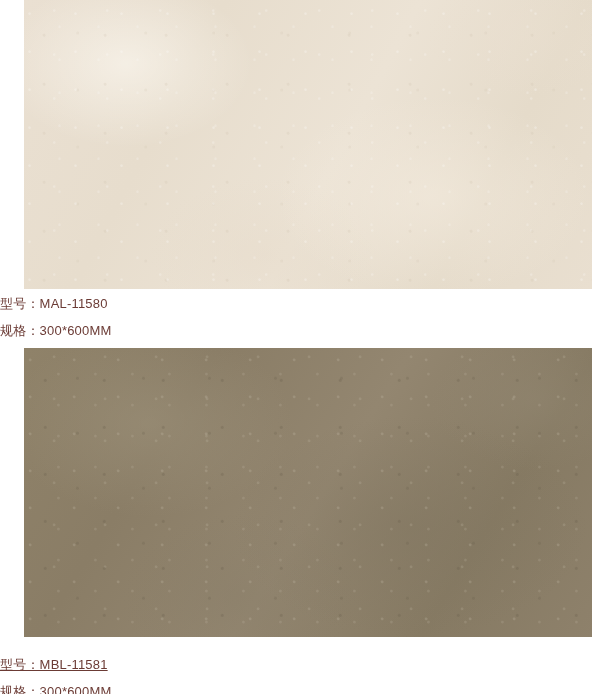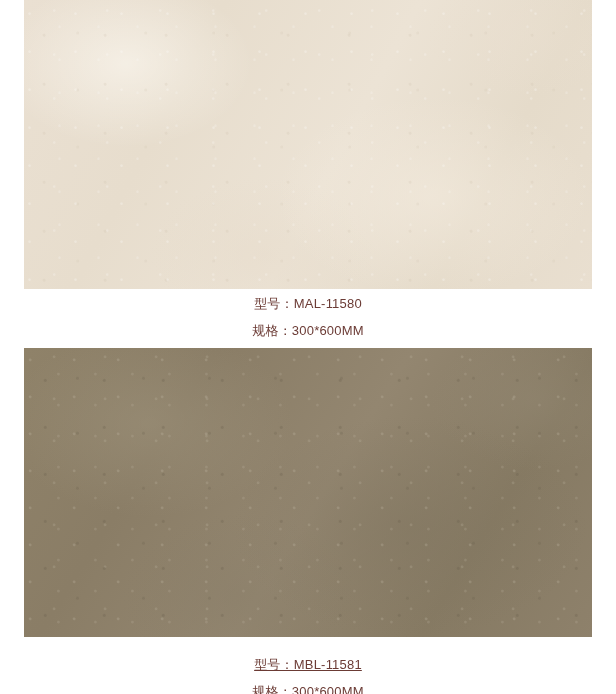--- a/index.html
+++ b/index.html
@@ -86,21 +86,20 @@
       radial-gradient(circle at 59% 21%, rgba(196,187,168,0.26) 0.8px, rgba(196,187,168,0) 1.9px),
       radial-gradient(circle at 81% 55%, rgba(102,92,74,0.26) 0.9px, rgba(102,92,74,0) 2.1px),
       radial-gradient(circle at 93% 84%, rgba(196,187,168,0.24) 0.8px, rgba(196,187,168,0) 1.9px);
     background-size: 44px 37px, 59px 47px, 51px 42px, 66px 55px, 37px 31px;
     opacity: 0.9;
   }
 
   
   .caption {
     width: 616px;
-    text-align: center;
     color: #6b3b35;
     font-size: 13px;
     letter-spacing: 0.2px;
   }
   .caption-line {
     display: block;
     line-height: 27px;
     white-space: nowrap;
   }
   #caption-1 { padding-top: 1px; }

